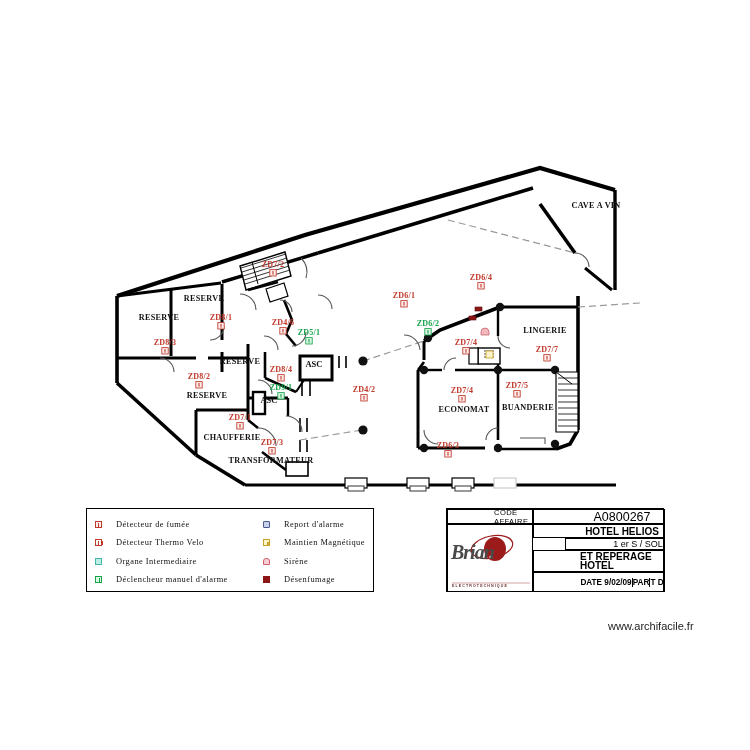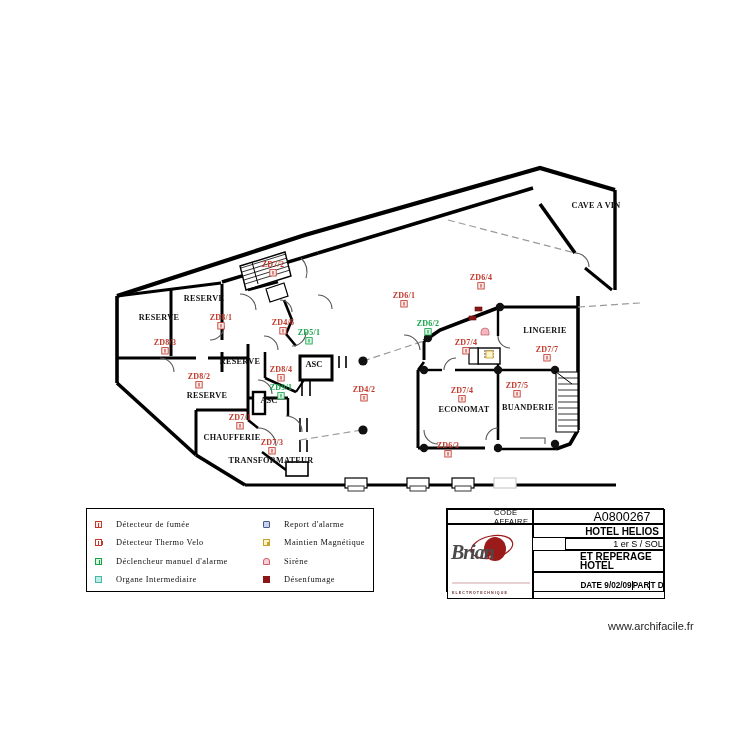--- a/index.html
+++ b/index.html
@@ -62,21 +62,21 @@
       font-family:"Liberation Sans",sans-serif;color:#000;overflow:hidden;padding-left:46px;}
   #tb-code{font-size:7.6px;letter-spacing:.4px;height:15px;}
   #tb-logo{grid-row:2 / span 4;position:relative;overflow:hidden;
       background:#fff;}
   #tb-affaire{font-size:12.5px;font-weight:normal;height:15px;}
   #tb-hotel{font-size:10px;font-weight:bold;height:14px;}
   #tb-etage{font-size:9px;height:12px;margin-left:32px;}
   #tb-desc{font-size:10px;font-weight:bold;line-height:9.5px;height:22px;
       display:flex;flex-direction:column;align-items:flex-start;
       justify-content:center;padding-left:3px;}
-  #tb-bottom{height:27px;display:grid;grid-template-columns:1fr 34px 30px;}
+  #tb-bottom{height:20px;display:grid;grid-template-columns:1fr 34px 30px;}
   #tb-bottom > div{border-left:0.9px solid #000;box-sizing:border-box;
       display:flex;align-items:center;justify-content:center;
       font-family:"Liberation Sans",sans-serif;font-size:8.2px;font-weight:bold;}
   #tb-bottom > div:first-child{border-left:0;}
 
   .rcol{display:flex;flex-direction:column;}
 
   
   .brian-wrap{position:absolute;inset:0;}
   .brian-txt{position:absolute;left:3px;top:16px;font-family:"Liberation Serif",serif;
@@ -366,26 +366,26 @@
       <div class="lg-col" id="legend-left">
           <div class="lg-row">
             <span class="ico ico-smoke"></span>
             <span class="lg-txt">Détecteur de fumée</span>
           </div>
           <div class="lg-row">
             <span class="ico ico-thermo"></span>
             <span class="lg-txt">Détecteur Thermo Velo</span>
           </div>
           <div class="lg-row">
+            <span class="ico ico-organe"></span>
+            <span class="lg-txt">Organe Intermediaire</span>
+          </div>
+          <div class="lg-row">
             <span class="ico ico-manual"></span>
             <span class="lg-txt">Déclencheur manuel d'alarme</span>
-          </div>
-          <div class="lg-row">
-            <span class="ico ico-organe"></span>
-            <span class="lg-txt">Organe Intermediaire</span>
           </div>
         </div>
       <div class="lg-col" id="legend-right">
           <div class="lg-row">
             <span class="ico ico-report"></span>
             <span class="lg-txt">Report d'alarme</span>
           </div>
           <div class="lg-row">
             <span class="ico ico-maintien"></span>
             <span class="lg-txt">Maintien Magnétique</span>

